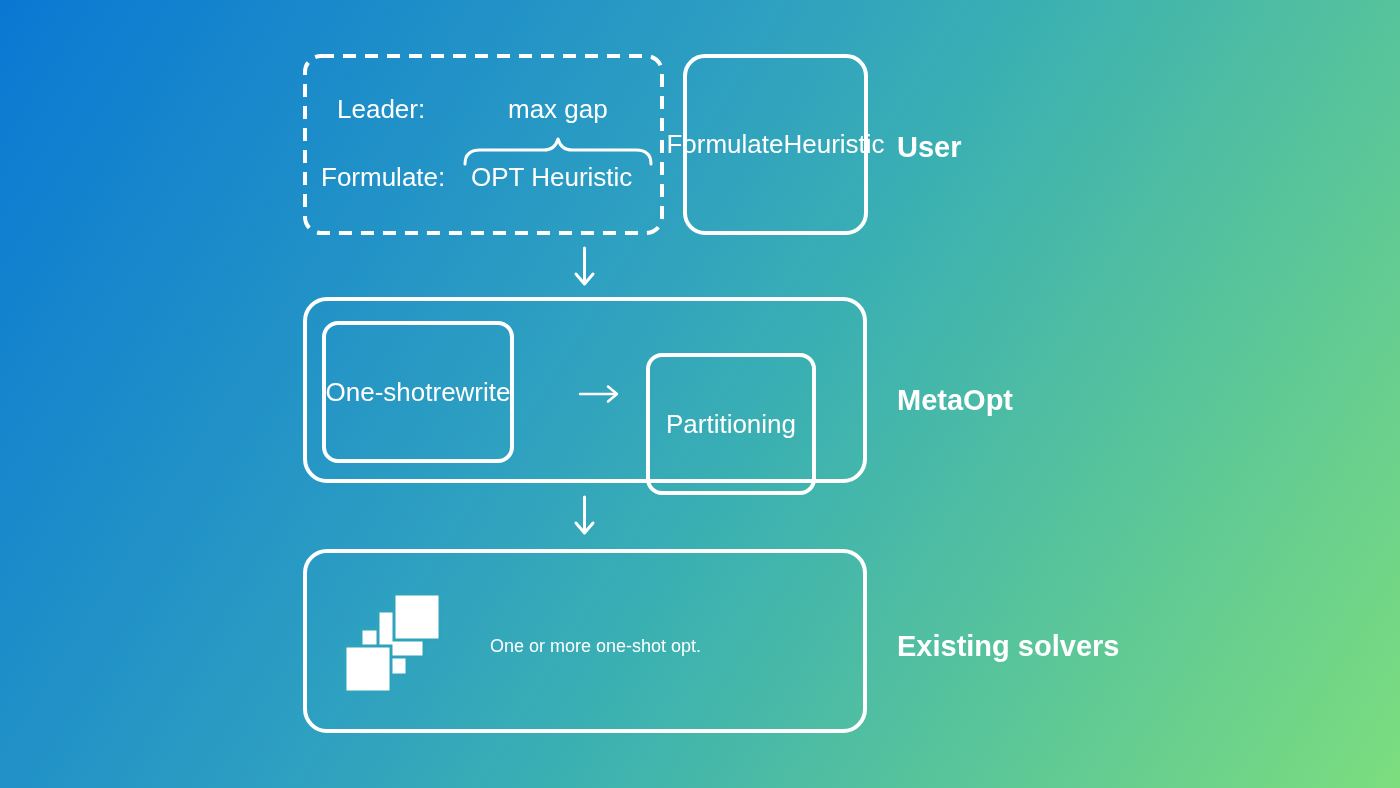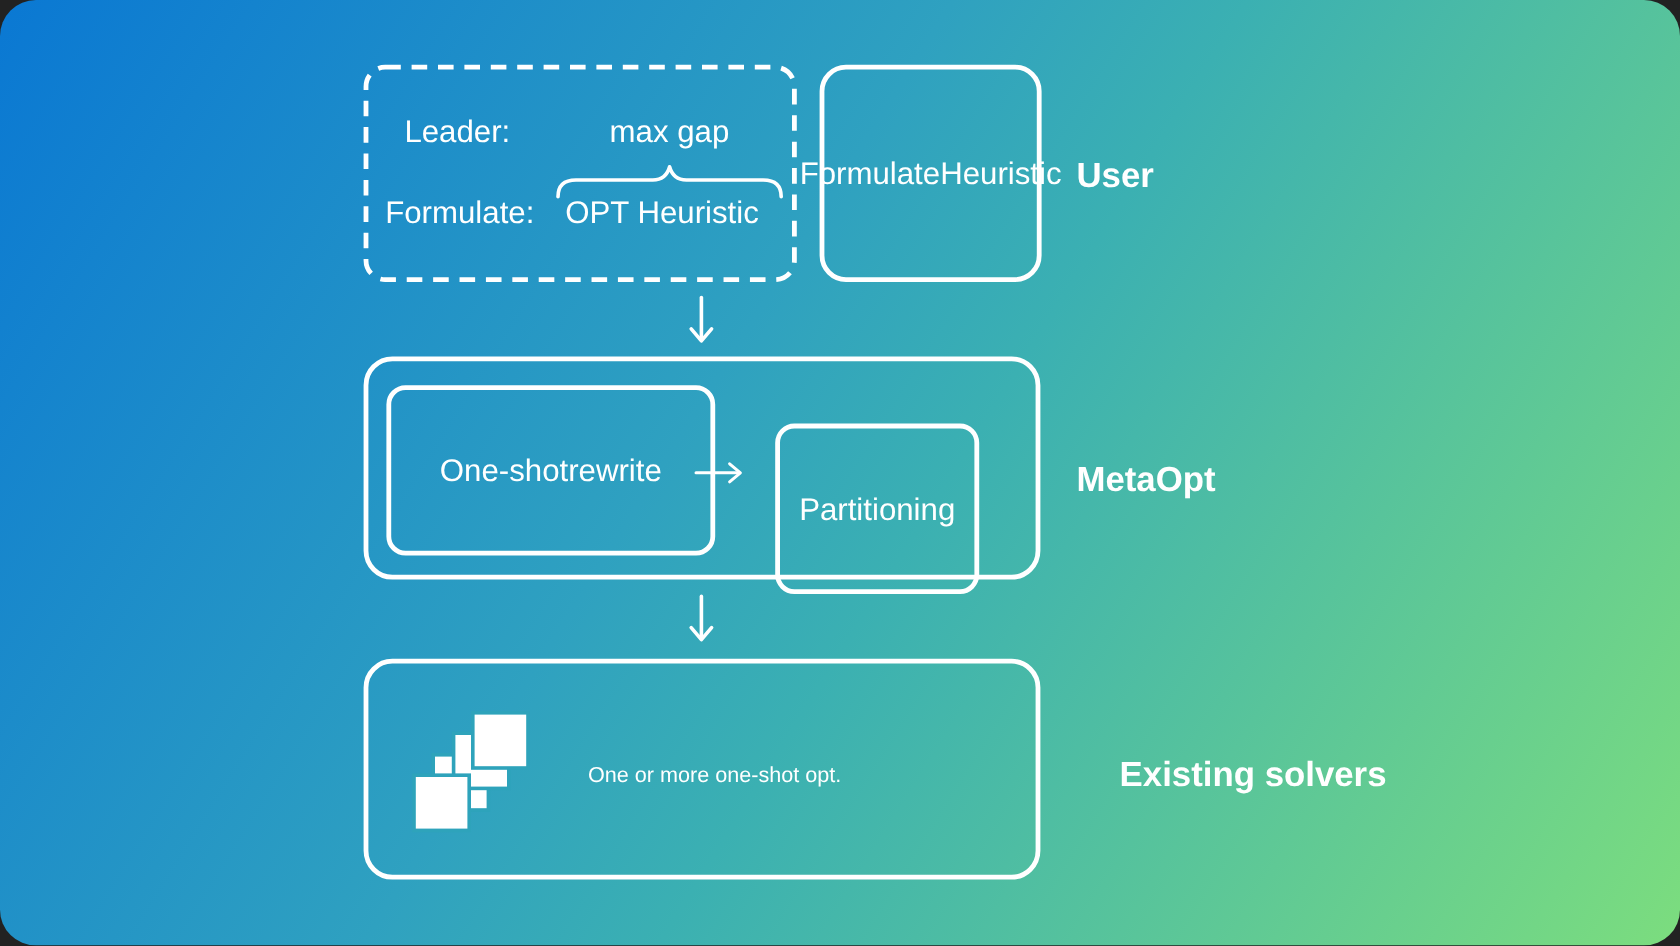--- a/index.html
+++ b/index.html
@@ -8,21 +8,20 @@
     background: #222;
   }
   .canvas {
     position: relative;
     width: 1400px;
     height: 788px;
     overflow: hidden;
     background: linear-gradient(122deg, #0a78d3 0%, #2fa1c0 42%, #3bb0b2 55%, #7cdd7e 100%);
     font-family: "Liberation Sans", "DejaVu Sans", sans-serif;
     color: #ffffff;
-    border-radius: 30px;
   }
   .svg-layer {
     position: absolute;
     left: 0;
     top: 0;
     width: 1400px;
     height: 788px;
   }
   .box {
     position: absolute;
@@ -97,30 +96,30 @@
 
   <div class="box" style="left:683px; top:54px; width:185px; height:181px; border-radius:22px;">
     <div class="box-text">Formulate</div>
     <div class="box-text">Heuristic</div>
   </div>
 
   <span class="side-label" style="top:131px;">User</span>
 
   <div class="box" style="left:303px; top:297px; width:564px; height:186px; border-radius:24px;"></div>
 
-  <div class="box" style="left:322px; top:321px; width:274px; height:142px; border-radius:16px;">
+  <div class="box" style="left:322px; top:321px; width:192px; height:142px; border-radius:16px;">
     <div class="box-text">One-shot</div>
     <div class="box-text">rewrite</div>
   </div>
 
   <div class="box" style="left:646px; top:321px; width:170px; height:142px; border-radius:16px;margin-top:32px;">
     <div class="box-text">Partitioning</div>
   </div>
 
   <span class="side-label" style="top:384px;">MetaOpt</span>
 
   <div class="box" style="left:303px; top:549px; width:564px; height:184px; border-radius:24px;"></div>
 
   <span class="txt" style="left:490px; top:630px; font-size:18px; line-height:33px;">One or more one-shot opt.</span>
 
-  <span class="side-label" style="top:630px;margin-left:36px;">Existing solvers</span>
+  <span class="side-label" style="top:630px;">Existing solvers</span>
 
 </div>
 
 </body></html>

